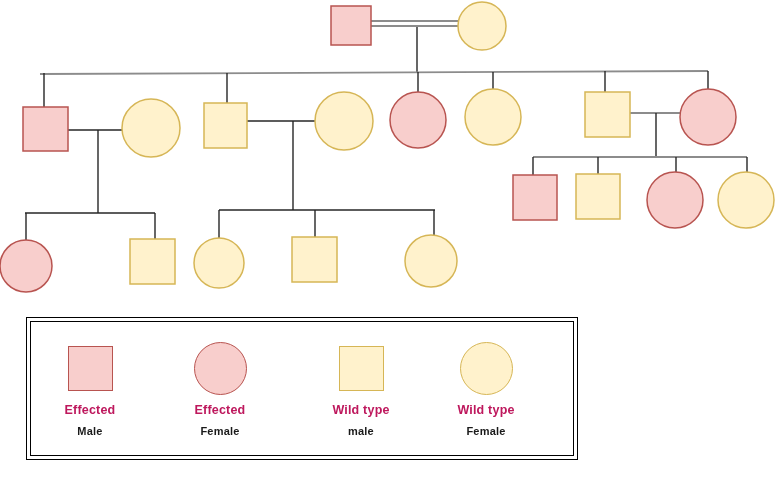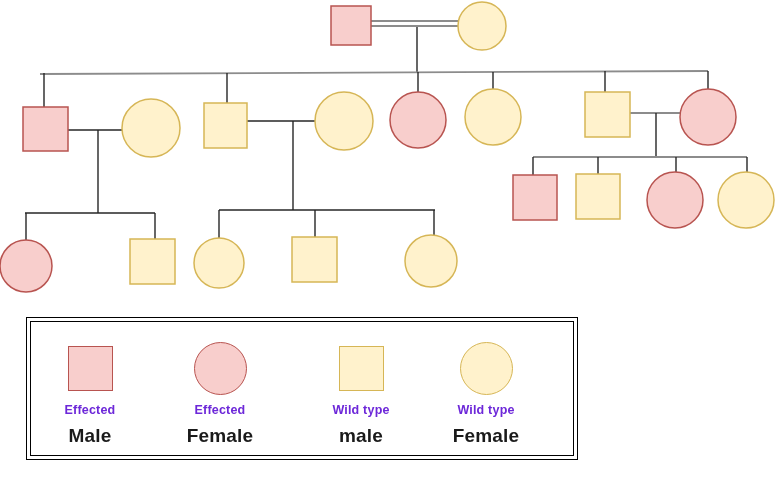--- a/index.html
+++ b/index.html
@@ -54,26 +54,26 @@
     border: 1.5px solid var(--affected-stroke, #b85450);
   }
   .shape.wild {
     background: var(--wild-fill, #fff2cc);
     border: 1.5px solid var(--wild-stroke, #d6b656);
   }
   .l1 {
     margin-top: 7px;
     font-size: 12.5px;
     font-weight: bold;
-    color: #6d28d9;
+    color: #be185d;
     letter-spacing: 0.2px;
   }
   .l2 {
     margin-top: 8px;
-    font-size: 19px;
+    font-size: 11px;
     font-weight: bold;
     color: #1a1a1a;
     letter-spacing: 0.2px;
   }
 </style>
 </head>
 <body>
 
 <div id="stage">
 

